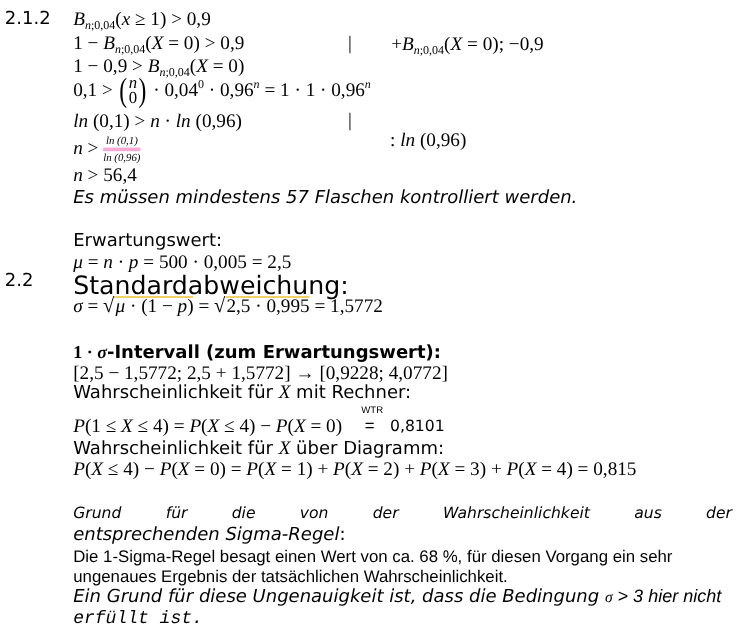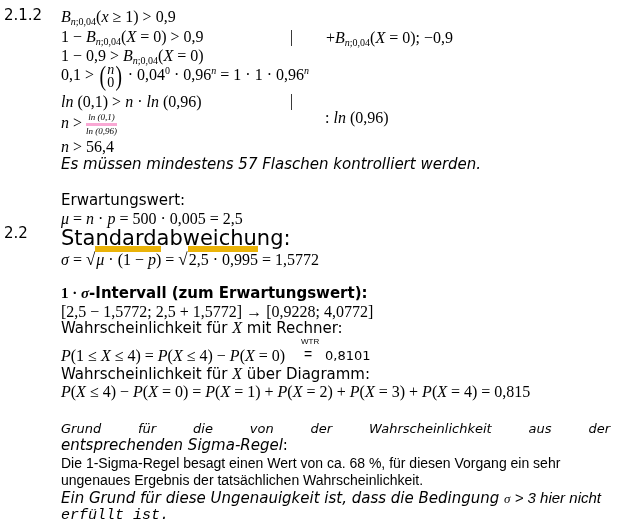--- a/index.html
+++ b/index.html
@@ -11,21 +11,21 @@
     .abs { position: absolute; white-space: nowrap; line-height: 1; }
     .num { position: absolute; left: 4px; font-family: "DejaVu Sans", sans-serif; font-size: 15px; }
     sub { font-size: 10px; vertical-align: -3px; }
     sup { font-size: 10px; vertical-align: 6px; }
     .binom { display: inline-block; position: relative; vertical-align: middle; font-size: 14px; }
     .binom .paren { font-size: 28px; font-weight: 100; vertical-align: middle; transform: scaleX(0.7); display: inline-block; }
     .binom .stack { display: inline-block; vertical-align: middle; text-align: center; line-height: 13px; }
     .frac { display: inline-block; vertical-align: middle; text-align: center; font-size: 9px; font-style: italic; line-height: 11px; }
     .frac .top { display: block; border-bottom: 3px solid #f9a8d4; padding: 0 1px; }
     .frac .bot { display: block; }
-    .sqrt { display: inline-block; border-top: 6px solid #eab308; padding-left: 1px; }
+    .sqrt { display: inline-block; border-top: 1px solid #eab308; padding-left: 1px; }
     .sqrt-sign { font-size: 17px; }
     .bar { position: absolute; left: 290px; font-family: "Liberation Serif", serif; font-size: 16px; }
     .just { display: flex; justify-content: space-between; width: 549px; }
     .wtr { position: absolute; font-family: "Liberation Sans", sans-serif; font-size: 8px; }
   </style>
 </head>
 <body>
 
 <div>
 

